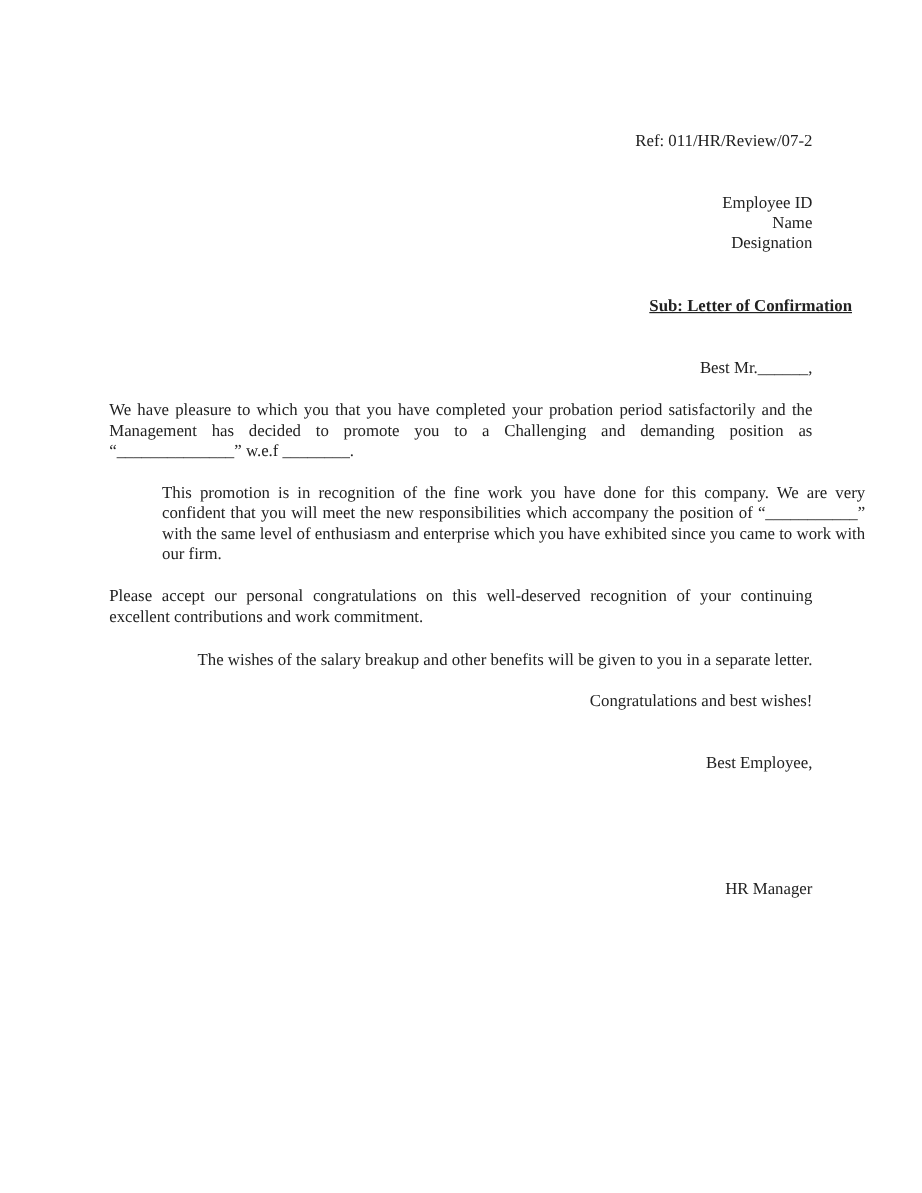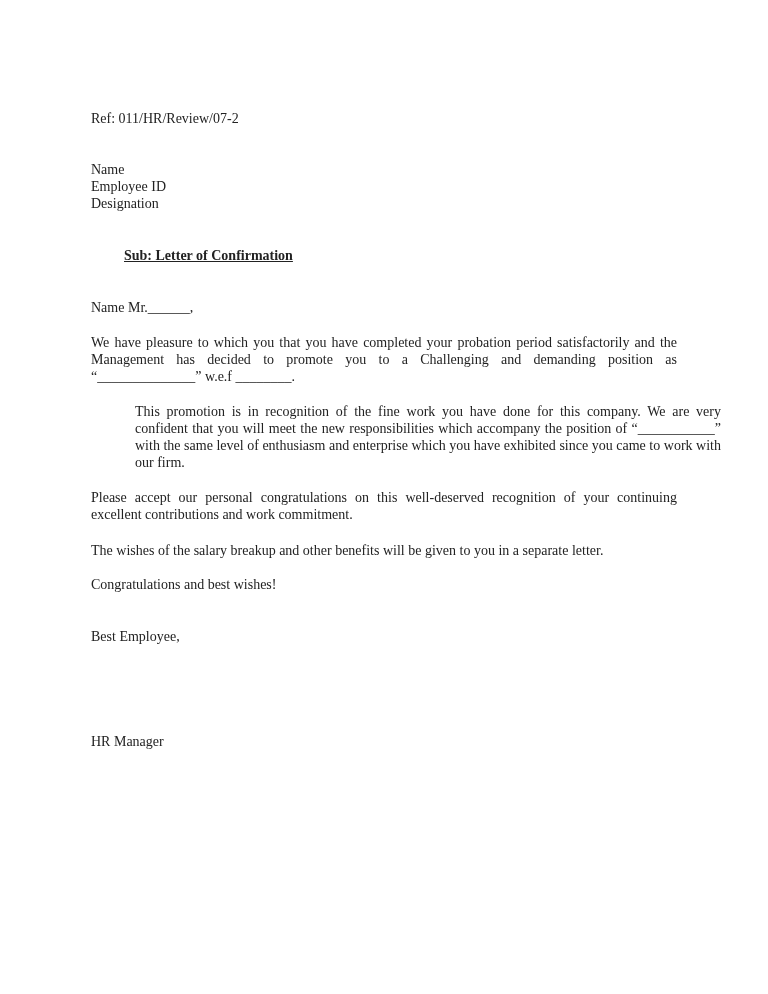--- a/index.html
+++ b/index.html
@@ -20,47 +20,48 @@
     .page {
       position: absolute;
       left: 91px;
       top: 0;
       width: 586px;
     }
     .block {
       position: absolute;
       left: 0;
       width: 586px;
+      text-align: right;
     }
     .justify {
       text-align: justify;
       text-align-last: left;
     }
     .line { display: block; white-space: nowrap; }
     .subject {
       font-weight: bold;
       text-decoration: underline;
     }
   </style>
 </head>
 <body>
 
 <div class="page">
 
   <div class="block" style="top:110px;">Ref: 011/HR/Review/07-2</div>
 
   <div class="block" style="top:161px;">
+    <span class="line">Employee ID</span>
     <span class="line">Name</span>
-    <span class="line">Employee ID</span>
     <span class="line">Designation</span>
   </div>
 
   <div class="block subject" style="top:247px;margin-left:33px;">Sub: Letter of Confirmation</div>
 
-  <div class="block" style="top:299px;">Name Mr.______,</div>
+  <div class="block" style="top:299px;">Best Mr.______,</div>
 
   <div class="block justify" style="top:334px;">We have pleasure to which you that you have completed your probation period satisfactorily and the Management has decided to promote you to a Challenging and demanding position as “______________” w.e.f ________.</div>
 
   <div class="block justify" style="top:403px;margin-left:44px;">This promotion is in recognition of the fine work you have done for this company. We are very confident that you will meet the new responsibilities which accompany the position of “___________” with the same level of enthusiasm and enterprise which you have exhibited since you came to work with our firm.</div>
 
   <div class="block justify" style="top:489px;">Please accept our personal congratulations on this well-deserved recognition of your continuing excellent contributions and work commitment.</div>
 
   <div class="block" style="top:542px;">The wishes of the salary breakup and other benefits will be given to you in a separate letter.</div>
 
   <div class="block" style="top:576px;">Congratulations and best wishes!</div>

